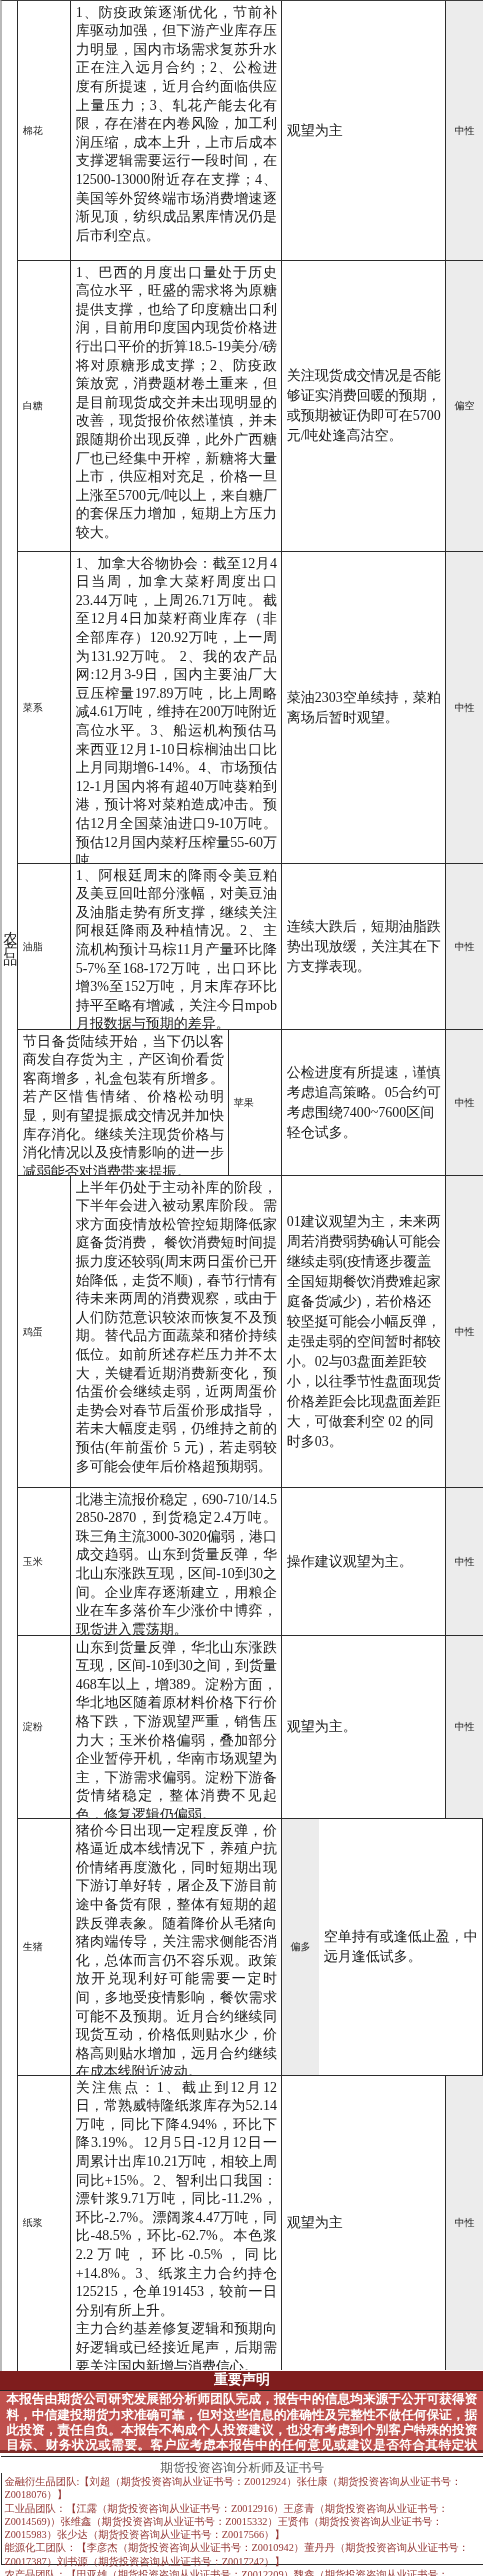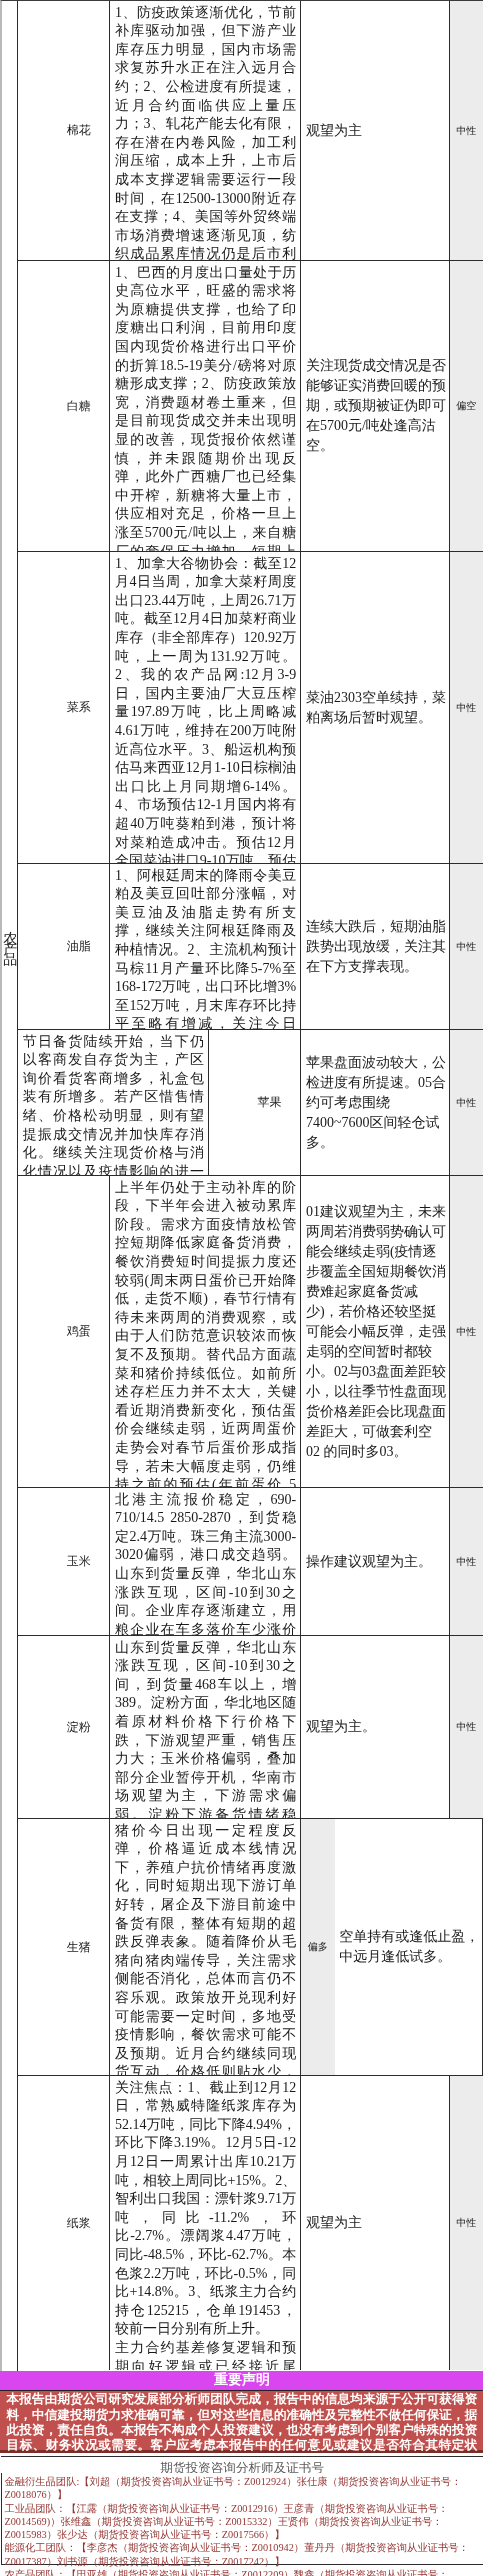--- a/index.html
+++ b/index.html
@@ -11,29 +11,29 @@
        border-right:0.7px solid #c9c9c9;background:#fff;}
   .cat-col{width:16px;box-sizing:border-box;border-right:0.7px solid #2b2b2b;position:relative;background:#fff;}
   .cat-label{position:absolute;top:919px;left:0;width:100%;
              writing-mode:vertical-rl;text-orientation:upright;
              font-size:14px;letter-spacing:10.6px;line-height:16px;color:#1a1a1a;text-align:left;
              left:0.7px;}
   .rows{width:465px;}
   .row{display:flex;box-sizing:border-box;border-bottom:1.3px solid #2b2b2b;}
   .cell{box-sizing:border-box;overflow:hidden;}
   .c-name{width:53px;border-right:0.7px solid #2b2b2b;display:flex;align-items:center;
-          padding-left:4.7px;font-size:12px;margin-left:44px;}
+          padding-left:4.7px;font-size:10px;}
   .c-analysis{width:211px;border-right:0.7px solid #2b2b2b;padding:2.7px 4px 1.3px 4.7px;
               font-size:14px;line-height:18.6px;white-space:pre-wrap;text-align:justify;}
   .c-op{width:164px;border-right:0.7px solid #2b2b2b;display:flex;align-items:center;
         padding:1.3px 2.7px 1.3px 4.7px;font-size:14px;line-height:20px;}
   .c-rate{width:37px;background:#ececec;display:flex;align-items:center;justify-content:center;
           font-size:10px;}
   
-  .red-title{position:absolute;left:0;top:2371px;width:484px;height:20.6px;background:#d946ef;
+  .red-title{position:absolute;left:0;top:2371px;width:484px;height:20.6px;background:#7f1d1d;
              box-sizing:border-box;border-bottom:2px solid #222222;
              color:#ffffff;font-size:14px;font-weight:700;
              display:flex;align-items:center;justify-content:center;}
   .red-body{position:absolute;left:0;top:2391px;width:484px;height:62px;background:#c0504d;
             box-sizing:border-box;border-bottom:3.3px solid #7e2d29;
             color:#ffffff;font-size:12.6px;line-height:15.3px;font-weight:700;
             padding:1.3px 6.6px 0 6.6px;text-align:justify;text-align-last:center;}
   .an-header{position:absolute;left:0.7px;top:2456px;width:483px;height:25px;background:#ffffff;
              box-sizing:border-box;border-top:1.3px solid #2b2b2b;border-bottom:0.7px solid #2b2b2b;
              color:#5a5a5a;font-size:12.6px;display:flex;align-items:center;justify-content:center;}
@@ -77,21 +77,21 @@
       <div class="row" style="height:166px">
         <div class="cell c-name">油脂</div>
         <div class="cell c-analysis">1、阿根廷周末的降雨令美豆粕及美豆回吐部分涨幅，对美豆油及油脂走势有所支撑，继续关注阿根廷降雨及种植情况。2、主流机构预计马棕11月产量环比降5-7%至168-172万吨，出口环比增3%至152万吨，月末库存环比持平至略有增减，关注今日mpob月报数据与预期的差异。</div>
         <div class="cell c-op">连续大跌后，短期油脂跌势出现放缓，关注其在下方支撑表现。</div>
         <div class="cell c-rate">中性</div>
       </div>
 
       <div class="row" style="height:146px">
         <div class="cell c-analysis">节日备货陆续开始，当下仍以客商发自存货为主，产区询价看货客商增多，礼盒包装有所增多。若产区惜售情绪、价格松动明显，则有望提振成交情况并加快库存消化。继续关注现货价格与消化情况以及疫情影响的进一步减弱能否对消费带来提振。</div>
         <div class="cell c-name">苹果</div>
-        <div class="cell c-op">苹果盘面波动较大，公检进度有所提速。05合约可考虑围绕7400~7600区间轻仓试多。</div>
+        <div class="cell c-op">公检进度有所提速，谨慎考虑追高策略。05合约可考虑围绕7400~7600区间轻仓试多。</div>
         <div class="cell c-rate">中性</div>
       </div>
 
       <div class="row" style="height:312px">
         <div class="cell c-name">鸡蛋</div>
         <div class="cell c-analysis">上半年仍处于主动补库的阶段，下半年会进入被动累库阶段。需求方面疫情放松管控短期降低家庭备货消费， 餐饮消费短时间提振力度还较弱(周末两日蛋价已开始降低，走货不顺)，春节行情有待未来两周的消费观察，或由于人们防范意识较浓而恢复不及预期。替代品方面蔬菜和猪价持续低位。如前所述存栏压力并不太大，关键看近期消费新变化，预估蛋价会继续走弱，近两周蛋价走势会对春节后蛋价形成指导，若未大幅度走弱，仍维持之前的预估(年前蛋价 5 元)，若走弱较多可能会使年后价格超预期弱。</div>
         <div class="cell c-op">01建议观望为主，未来两周若消费弱势确认可能会继续走弱(疫情逐步覆盖全国短期餐饮消费难起家庭备货减少)，若价格还较坚挺可能会小幅反弹，走强走弱的空间暂时都较小。02与03盘面差距较小，以往季节性盘面现货价格差距会比现盘面差距大，可做套利空 02 的同时多03。</div>
         <div class="cell c-rate">中性</div>
       </div>
 

